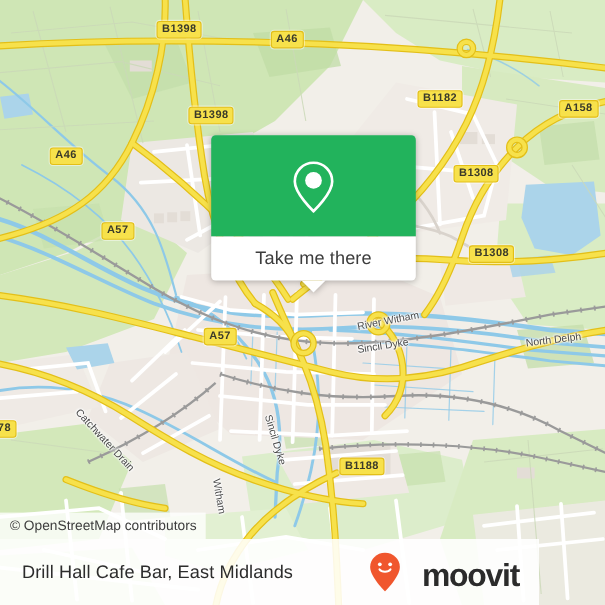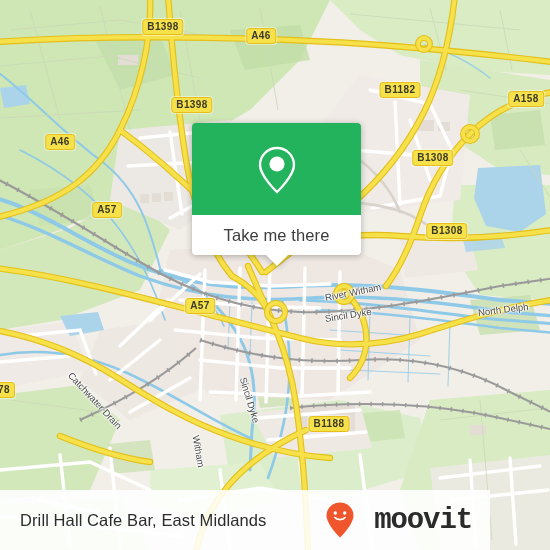--- a/index.html
+++ b/index.html
@@ -34,21 +34,21 @@
     font-size:9.5px;
     white-space:nowrap;
     transform-origin:0 50%;
     text-shadow:0 0 2px #fff,0 0 2px #fff,0 0 3px #fff,1px 0 2px #fff,-1px 0 2px #fff;
   }
 
   
   #card{
     position:absolute;
     left:192px; top:123px;
-    width:169px;
+    width:186px;
     border-radius:4px;
     overflow:visible;
     filter:drop-shadow(0 1px 3px rgba(0,0,0,.28));
   }
   #card-top{
     background:#22b35c;
     height:92px;
     border-radius:4px 4px 0 0;
     display:flex;align-items:center;justify-content:center;
   }
@@ -93,21 +93,21 @@
     display:flex;align-items:center;justify-content:space-between;
     padding:0 18px 0 20px;
     box-sizing:border-box;
   }
   #footer-title{
     color:#2c2c2c;
     font-size:16.5px;
     letter-spacing:.1px;
     white-space:nowrap;
   }
-  #brand{display:flex;align-items:center;gap:19px;font-family:Liberation Mono, monospace;}
+  #brand{display:flex;align-items:flex-end;gap:19px;}
   #brand-word{
     color:#2b2b2b;
     font-size:29px;
     font-weight:bold;
     letter-spacing:-1.1px;
     line-height:29px;
   }
 </style>
 </head>
 <body>
@@ -350,20 +350,23 @@
         <path d="M31 10 C21.6 10 14 17.6 14 27 C14 38 31 54 31 54 C31 54 48 38 48 27 C48 17.6 40.4 10 31 10 Z" fill="none" stroke="#ffffff" stroke-width="2.4"></path>
         <circle cx="31" cy="26" r="7.6" fill="#ffffff"></circle>
       </svg>
     </div>
     <div id="card-bottom">
       <span class="cb-label">Take me there</span>
       <div id="card-tail"></div>
     </div>
   </div>
 
+  <div id="attrib">
+    <span>© OpenStreetMap contributors</span>
+  </div>
 
   <div id="footer">
     <div id="footer-title">Drill Hall Cafe Bar, East Midlands</div>
     <div id="brand">
       <svg width="30" height="38" viewBox="0 0 30 38">
         <path d="M15 1.5 C7.5 1.5 1.5 7.3 1.5 14.4 C1.5 23.5 15 36.5 15 36.5 C15 36.5 28.5 23.5 28.5 14.4 C28.5 7.3 22.5 1.5 15 1.5 Z" fill="#f0562d"></path>
         <circle cx="10.3" cy="12" r="1.7" fill="#ffffff"></circle>
         <circle cx="19.7" cy="12" r="1.7" fill="#ffffff"></circle>
         <path d="M10 16.6 C11.9 19.4 18.1 19.4 20 16.6" fill="none" stroke="#ffffff" stroke-width="1.8" stroke-linecap="round"></path>
       </svg>

